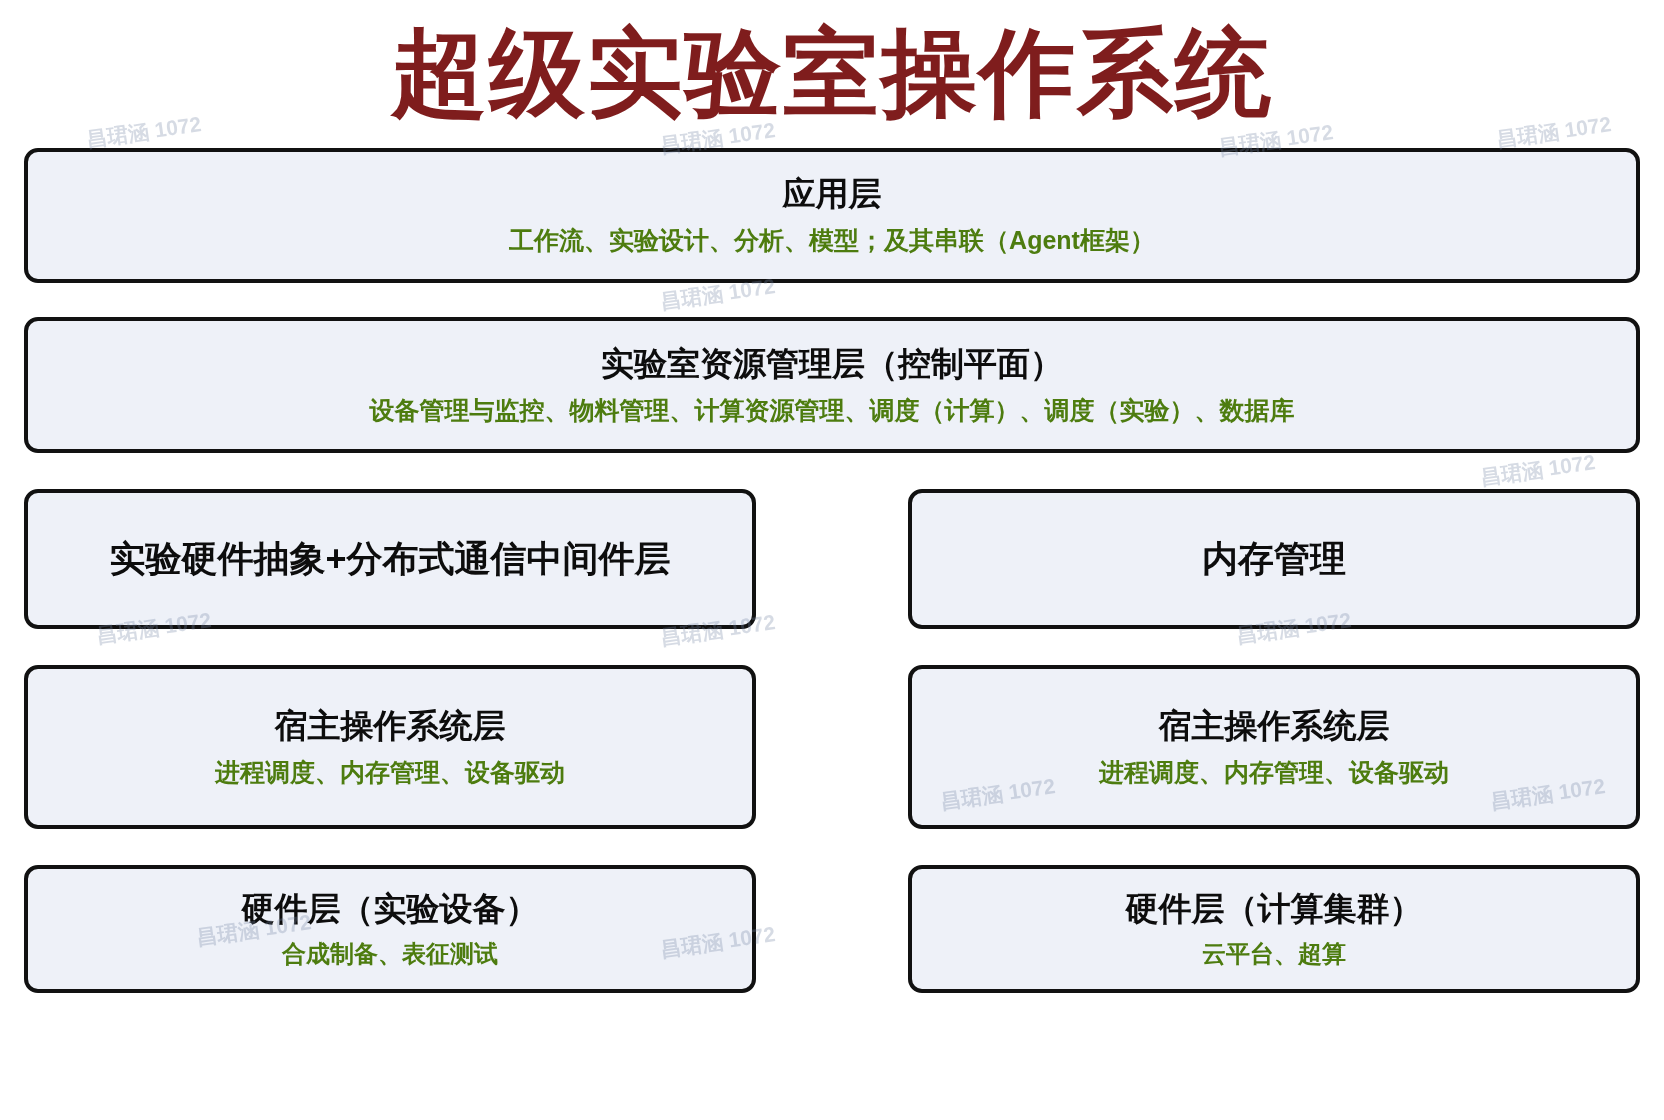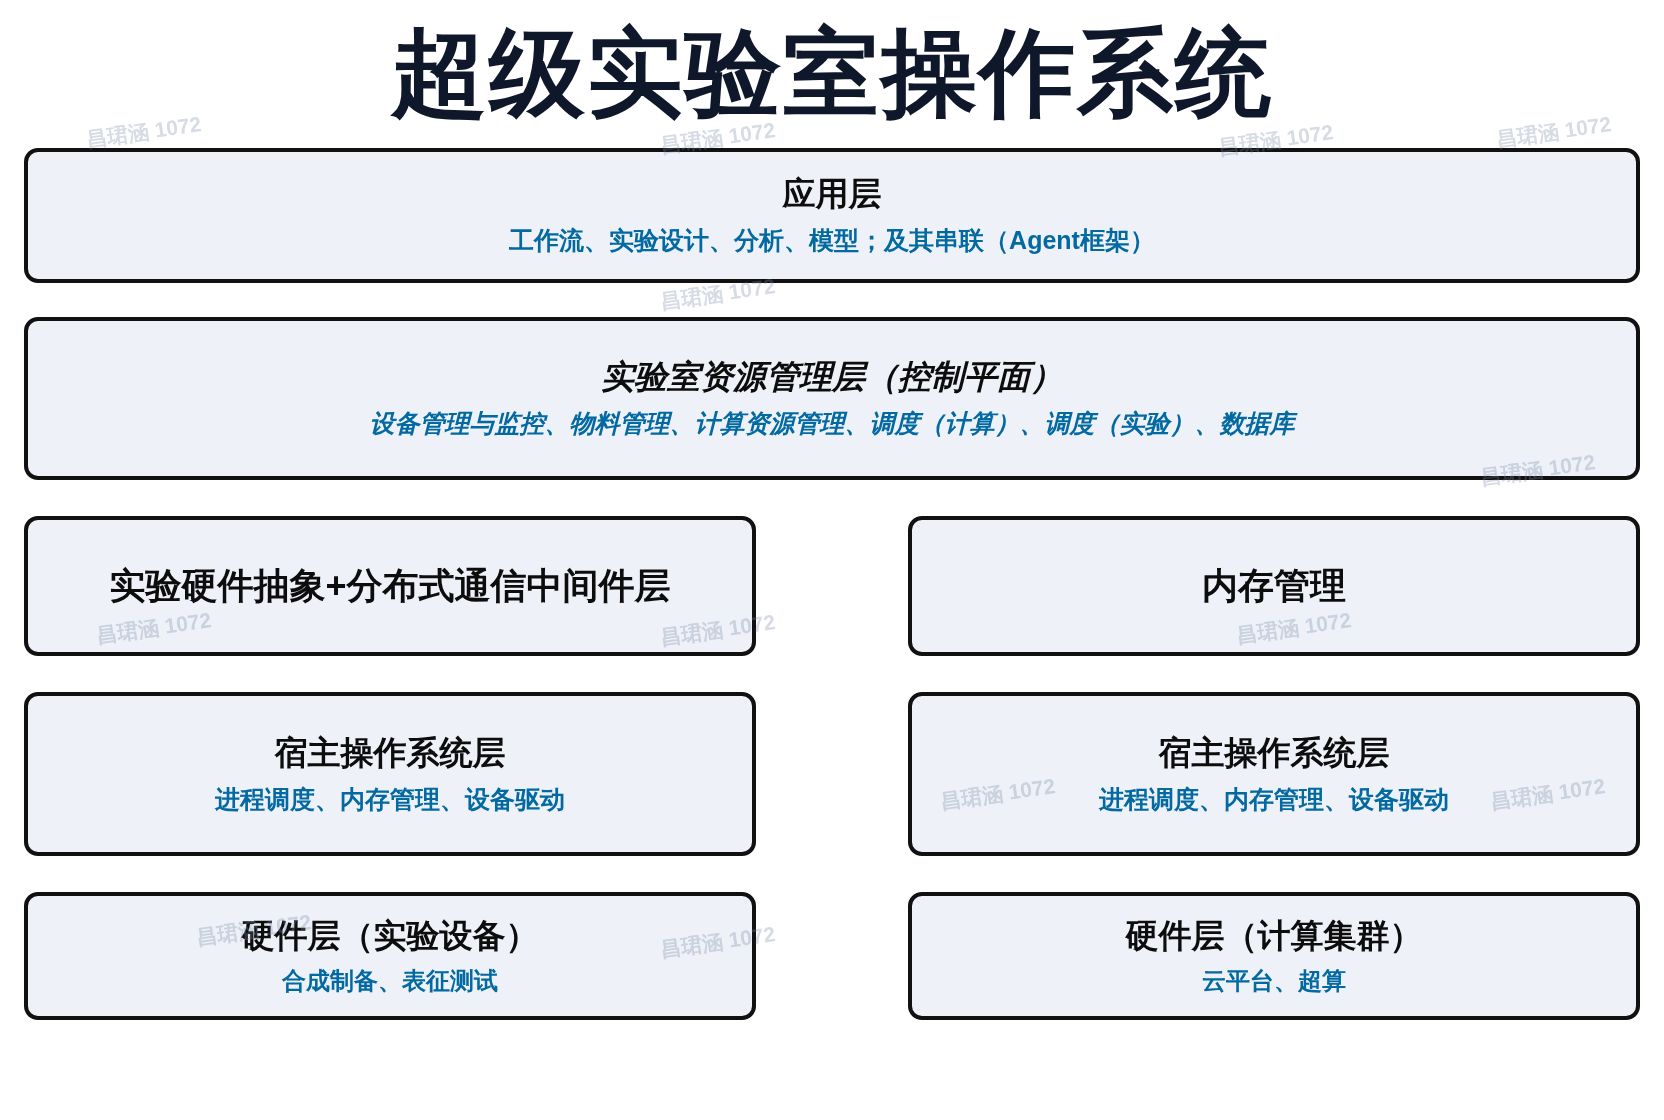--- a/index.html
+++ b/index.html
@@ -24,21 +24,21 @@
     padding: 0 24px;
   }
 
   
   .title {
     text-align: center;
     font-size: 96px;
     line-height: 1.35;
     font-weight: 800;
     letter-spacing: 2px;
-    color: #0f172a;
+    color: #7f1d1d;
     margin: 0;
     padding: 8px 0 10px 0;
     white-space: nowrap;
   }
 
   
   .layer {
     box-sizing: border-box;
     border: 4px solid #111111;
     border-radius: 14px;
@@ -56,36 +56,35 @@
     font-weight: 800;
     line-height: 1.25;
     color: #0d0d0d;
     white-space: nowrap;
   }
   .layer .l-sub {
     font-size: 25px;
     font-weight: 700;
     line-height: 1.3;
     margin-top: 10px;
-    color: #0369a1;
+    color: #4d7c0f;
     white-space: nowrap;
   }
 
   .full-row {
     width: 100%;
   }
 
   .row-app {
     height: 135px;
     margin-bottom: 34px;
   }
   .row-res {
-    height: 163px;
+    height: 136px;
     margin-bottom: 36px;
-    font-style: italic;
   }
 
   
   .split-row {
     display: flex;
     gap: 152px;
     margin-bottom: 36px;
   }
   .split-row .layer {
     flex: 1 1 0;

